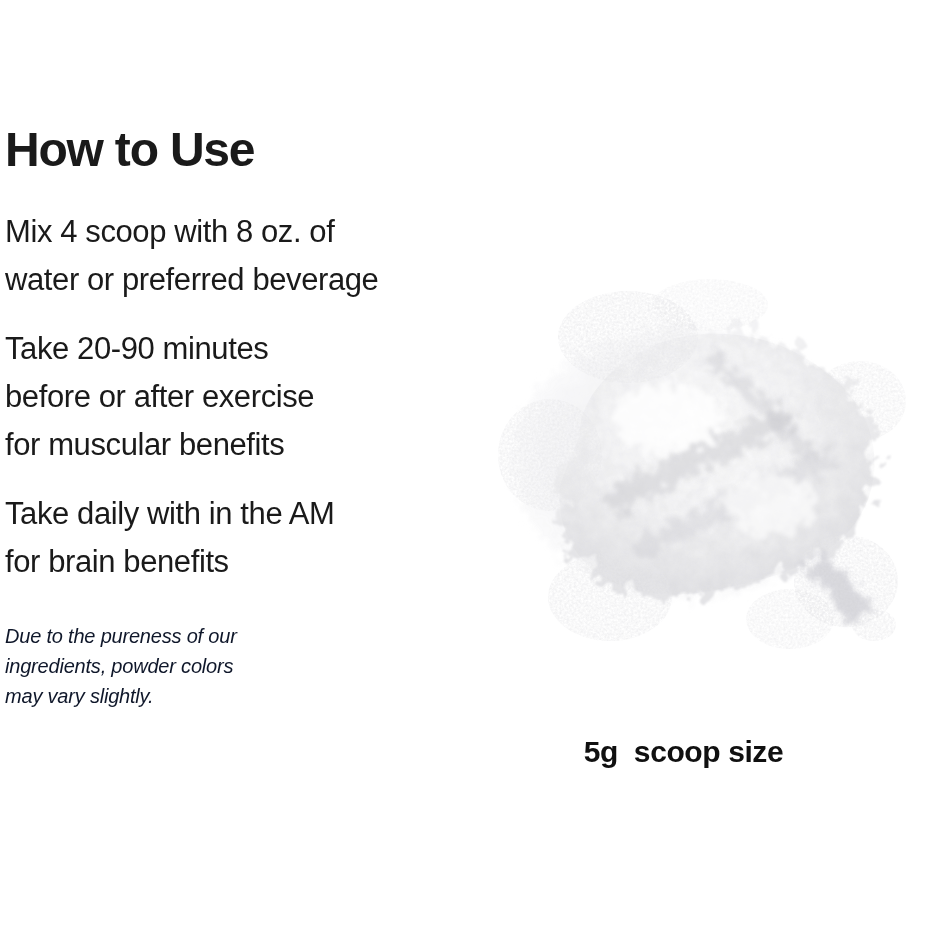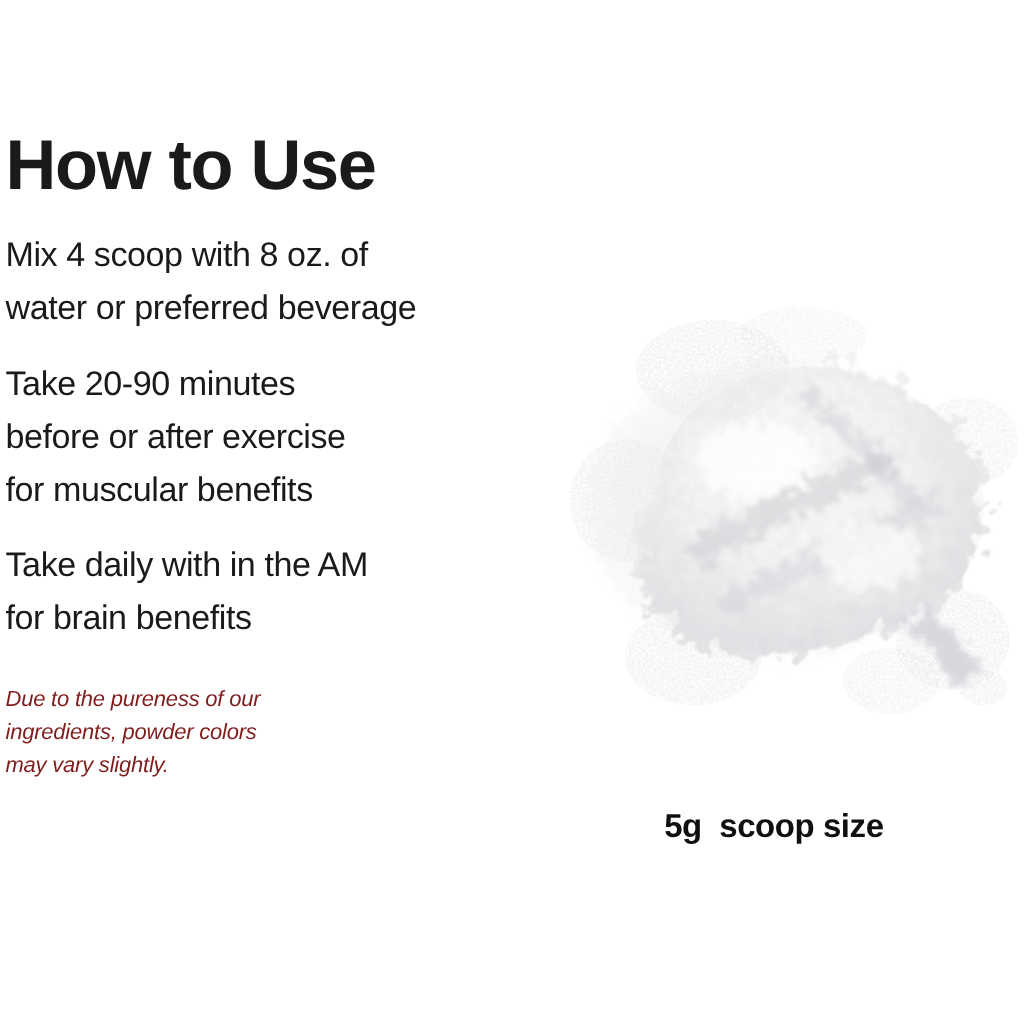--- a/index.html
+++ b/index.html
@@ -26,21 +26,21 @@
 
   
   .copy-col {
     position: absolute;
     left: 5px;
     top: 118px;
     width: 470px;
   }
 
   .page-title {
-    font-size: 64px;
+    font-size: 48px;
     font-weight: 700;
     letter-spacing: -1.2px;
     line-height: 64px;
     margin: 0 0 26px 0;
     color: #1a1a1a;
     white-space: nowrap;
   }
 
   .instructions {
     margin: 0;
@@ -59,28 +59,28 @@
   }
   .instruction:last-child { margin-bottom: 0; }
 
   .disclaimer {
     margin: 35px 0 0 0;
     font-size: 20px;
     font-style: italic;
     font-weight: 400;
     line-height: 30px;
     letter-spacing: -0.2px;
-    color: #7f1d1d;
+    color: #0f172a;
     white-space: pre-line;
   }
 
   
   .shot-col {
     position: absolute;
-    left: 470px;
+    left: 450px;
     top: 0;
     width: 467px;
     height: 661px;
   }
 
   .powder-figure {
     position: absolute;
     left: 10px;
     top: 205px;
     width: 455px;

